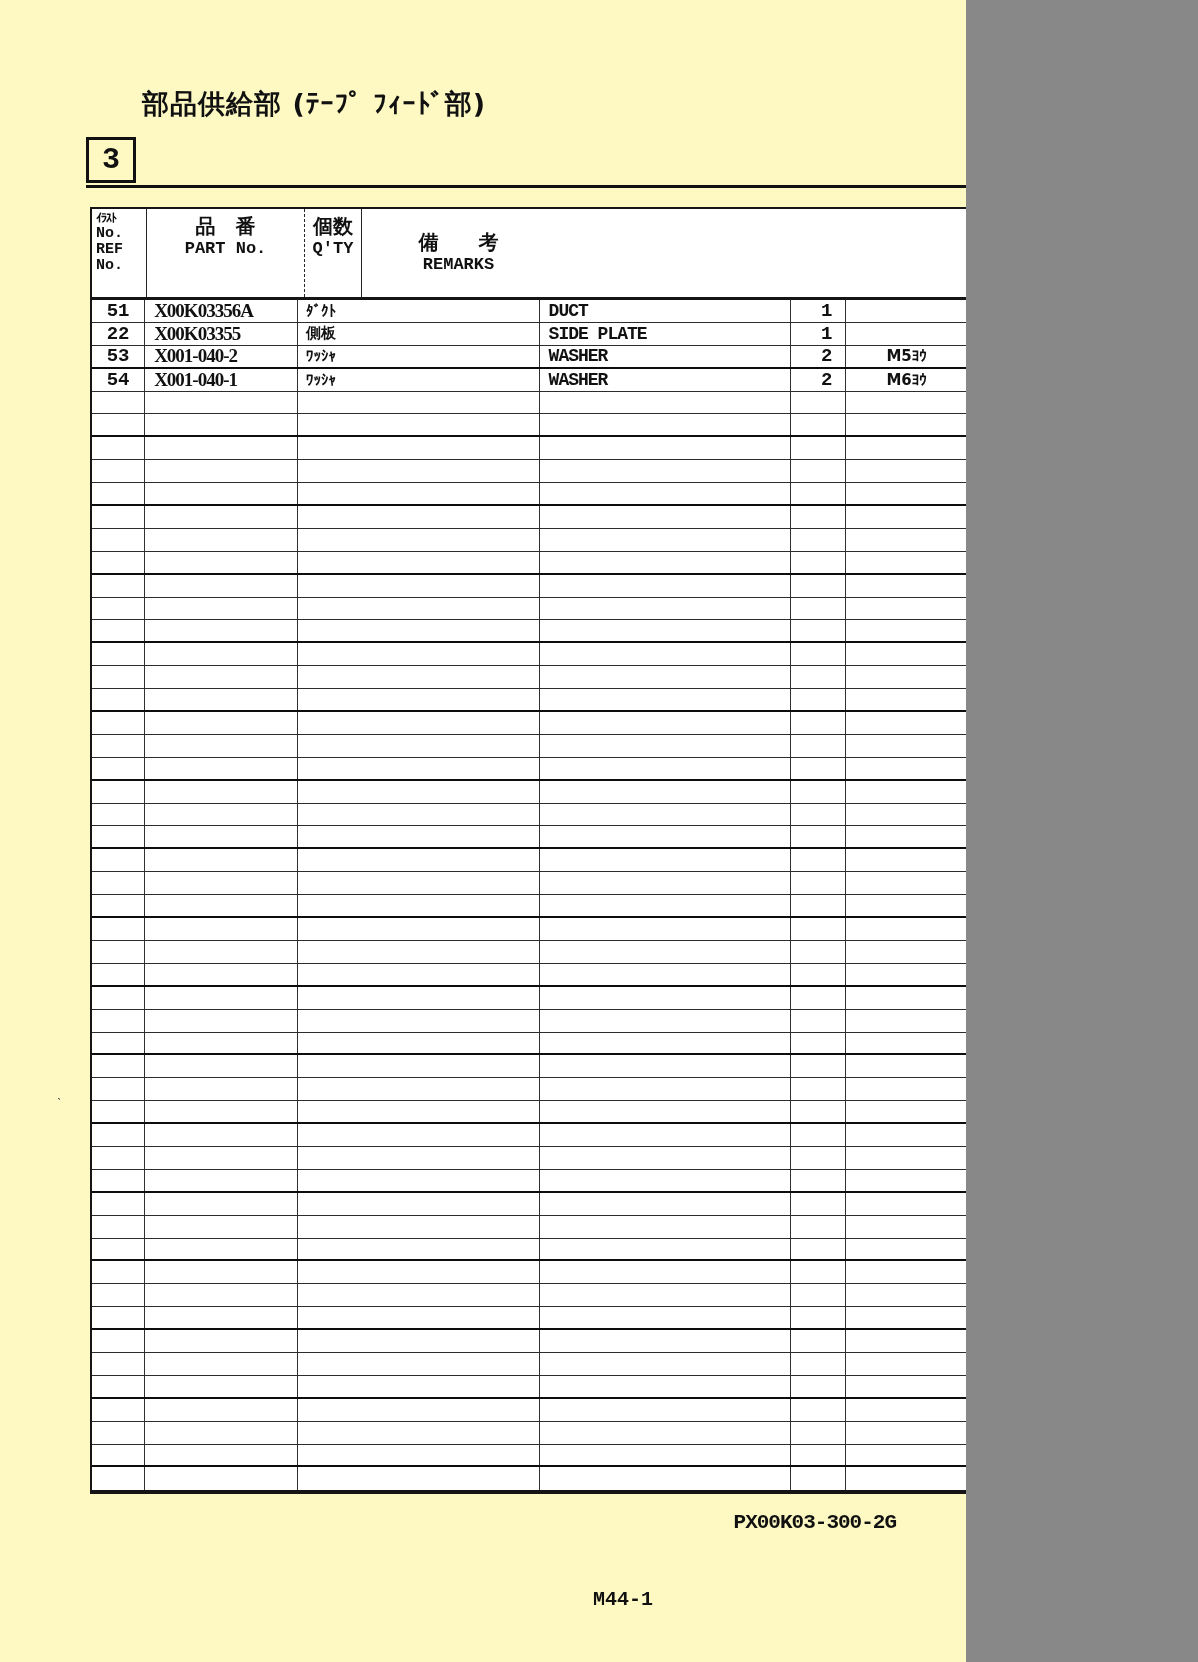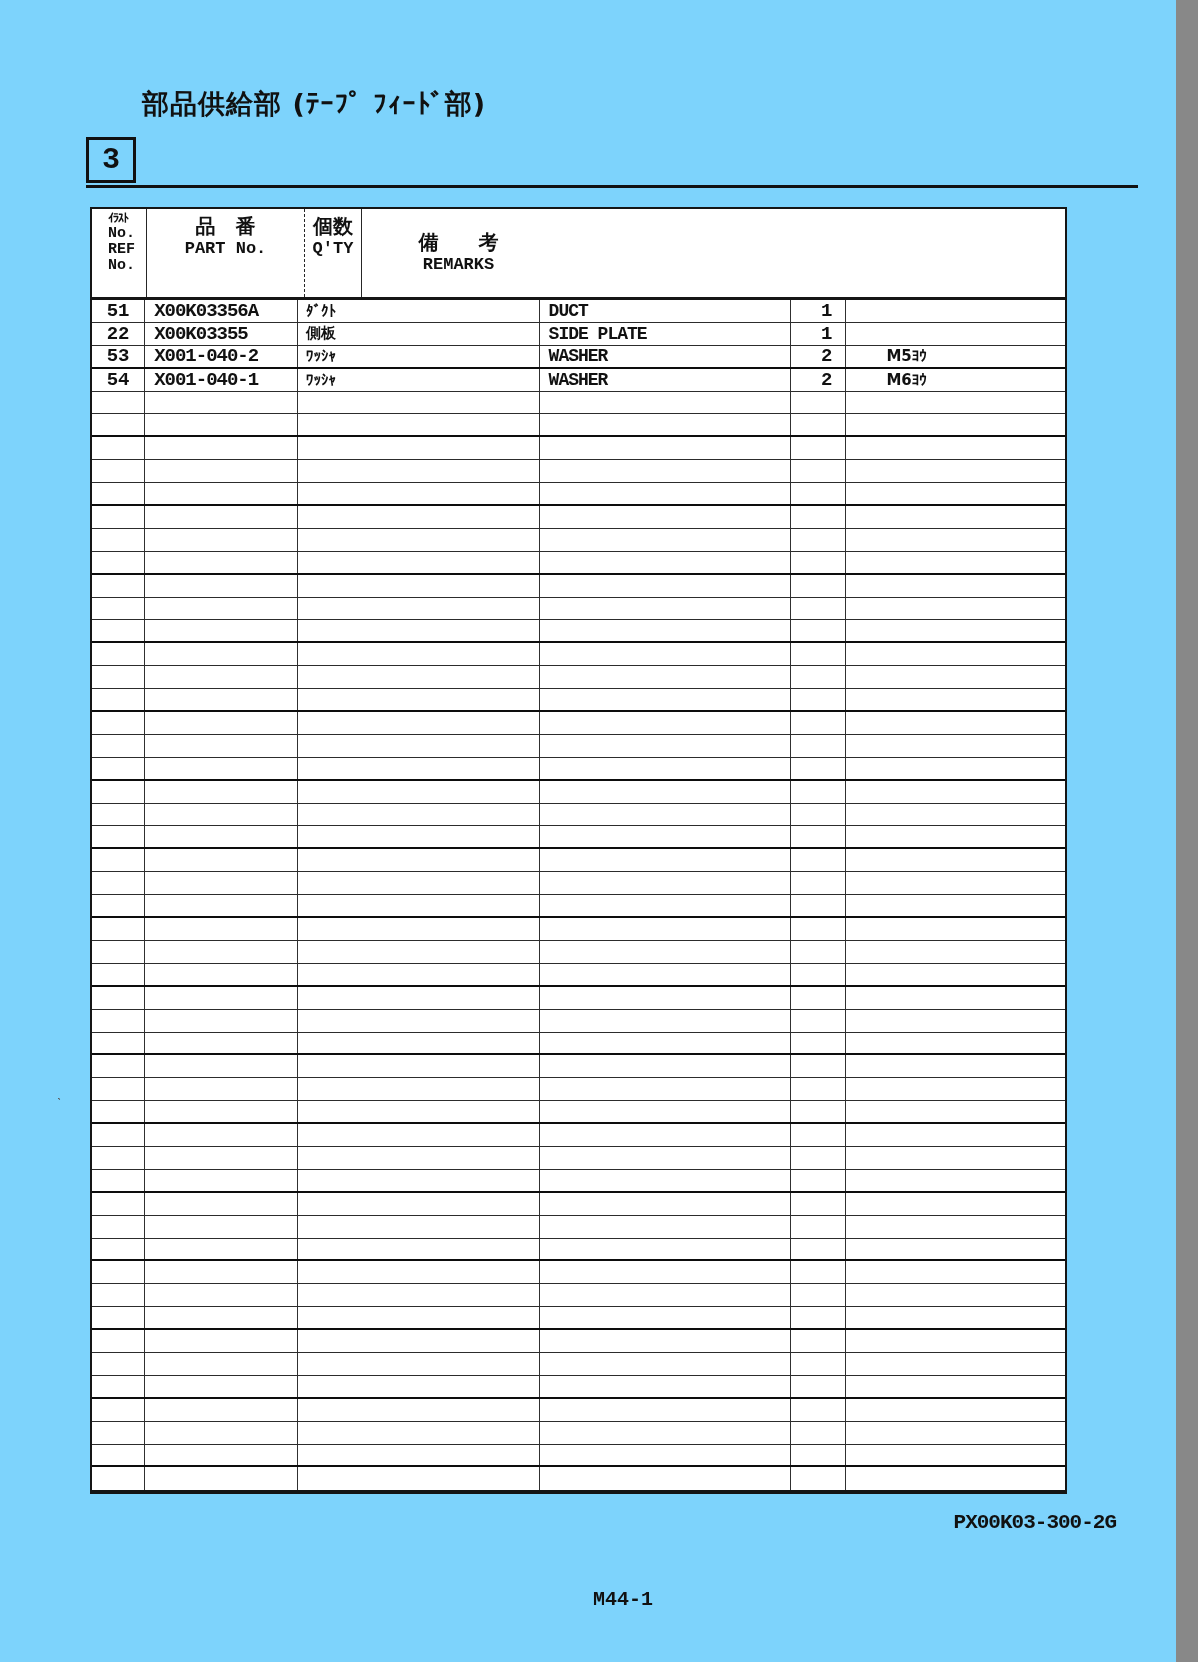--- a/index.html
+++ b/index.html
@@ -1,19 +1,19 @@
 <!DOCTYPE html>
 <html><head>
 <meta charset="utf-8">
 <style>
   html,body{margin:0;padding:0;background:#888;}
   .page{
     position:relative;
-    width:1176px;height:1662px;
-    background:#7dd3fc;
+    width:966px;height:1662px;
+    background:#fef9c3;
     font-family:"Liberation Mono", monospace;
     color:#111;
     overflow:hidden;
   }
   
   .jp-title{
     position:absolute;left:142px;top:86px;
     font-size:27px;font-weight:bold;letter-spacing:1px;
     font-family:"DejaVu Sans", sans-serif;
     white-space:nowrap;
@@ -63,21 +63,21 @@
     font-weight:bold;font-size:17px;line-height:22px;
     text-align:center;white-space:pre;
   }
   .col-ref{width:55px;}
   .col-partno{width:158px;border-right-style:dashed;}
   .col-name{width:510px;}
   .col-qty{width:57px;}
   .col-remarks{width:193px;border-right:none;margin-top:16px;}
   .ref-head{
     font-weight:bold;line-height:16px;font-size:15px;
-    padding-left:16px;padding-top:2px;
+    padding-left:4px;padding-top:2px;
   }
   .ref-head .jp-small{
     font-family:"DejaVu Sans", sans-serif;
     font-size:12px;line-height:15px;letter-spacing:-1px;
   }
   
   .row{
     display:flex;height:22.9px;
     border-bottom:1px solid #2c2c2c;
     box-sizing:border-box;
@@ -85,28 +85,28 @@
   .row:nth-child(3n){border-bottom-width:2px;border-bottom-color:#0d0d0d;}
   .row:last-child{border-bottom:none;}
   .cell{
     box-sizing:border-box;
     border-right:1px solid #303030;
     font-weight:bold;
     white-space:nowrap;overflow:hidden;
     display:flex;align-items:center;
   }
   .c-ref{width:55px;justify-content:center;font-size:19px;}
-  .c-partno{width:158px;padding-left:9px;font-size:19px;letter-spacing:-1px;}
+  .c-partno{width:158px;padding-left:9px;font-size:19px;letter-spacing:-1px;font-family:Liberation Serif, serif;}
   .c-namejp{width:250px;padding-left:8px;font-size:15px;font-family:"DejaVu Sans", sans-serif;}
   .c-nameen{width:260px;padding-left:9px;font-size:18px;letter-spacing:-1px;}
   .c-qty{width:57px;justify-content:flex-end;padding-right:13px;font-size:19px;}
   .c-remarks{width:193px;padding-left:8px;font-size:15px;border-right:none;font-family:"DejaVu Sans", sans-serif;margin-left:32px;}
   
   .doc-number{
-    position:absolute;top:1511px;right:60px;
+    position:absolute;top:1511px;right:70px;
     font-size:21px;font-weight:bold;letter-spacing:-1px;
   }
   .page-number{
     position:absolute;top:1588px;left:593px;
     font-size:20px;font-weight:bold;
   }
   .scan-mark{
     position:absolute;left:56px;top:1098px;
     font-size:12px;color:#555;
   }

